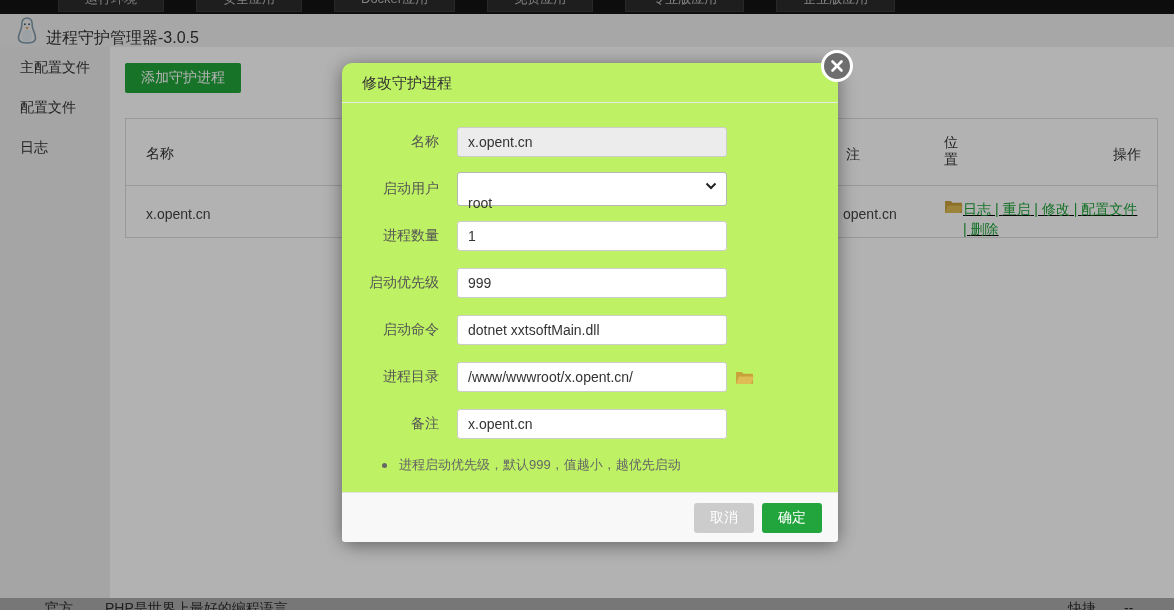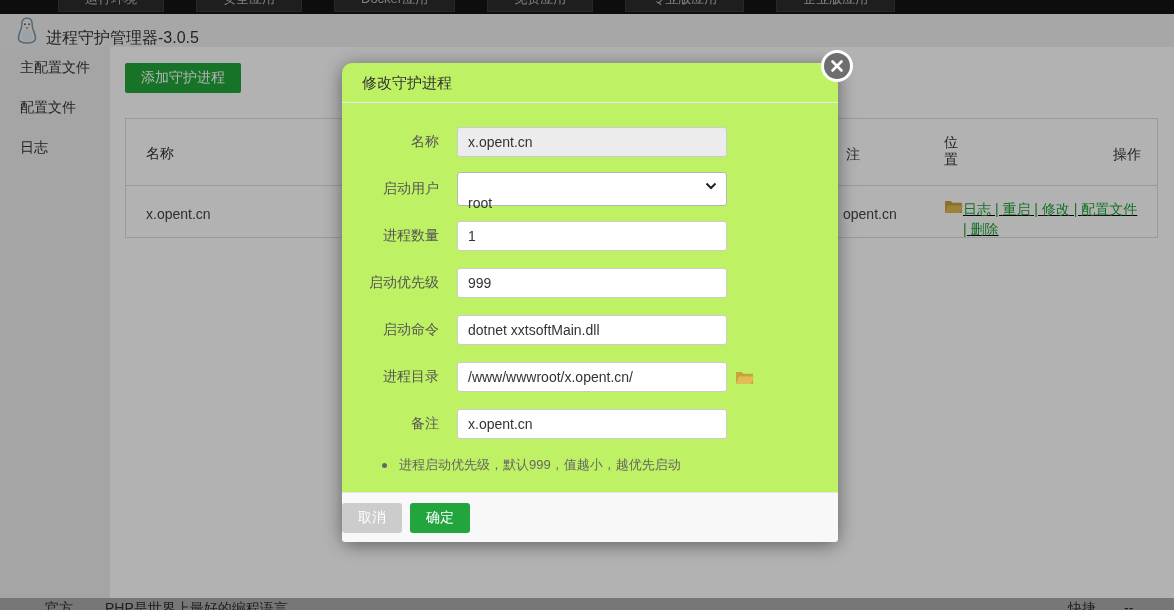--- a/index.html
+++ b/index.html
@@ -71,21 +71,21 @@
     font-size:14px; color:#333; line-height:28px; padding:16px 10px; cursor:pointer; background:#fff;
   }
   .select-box svg { position:absolute; right:9px; top:9px; }
   .folder-btn { margin-left:8px; cursor:pointer; display:inline-flex; }
   #modal-note { display:flex; align-items:center; margin:2px 0 0 40px; }
   #note-bullet { width:5px; height:5px; border-radius:50%; background:#666; margin-right:12px; }
   #modal-note .note-text { font-size:13px; color:#666; }
   #modal-footer {
     position:absolute; left:0; bottom:0; width:100%; height:50px; background:#f8f8f8;
     border-top:1px solid #e3e3e3; border-radius:0 0 3px 3px;
-    display:flex; justify-content:flex-start; align-items:center; padding-right:16px; gap:8px;
+    display:flex; justify-content:flex-end; align-items:center; padding-right:16px; gap:8px;
   }
   #modal-footer button { border:none; border-radius:3px; height:30px; padding:0 16px; font-size:14px; color:#fff; cursor:pointer; font-family:inherit; }
   #btn-cancel { background:#cccccc; }
   #btn-ok { background:#21a53c; }
   
   #modal-close {
     position:absolute; left:821px; top:50px; width:32px; height:32px; border-radius:50%;
     background:#6e6e6e; border:3px solid #fff; z-index:70; cursor:pointer;
     display:flex; align-items:center; justify-content:center;
   }

